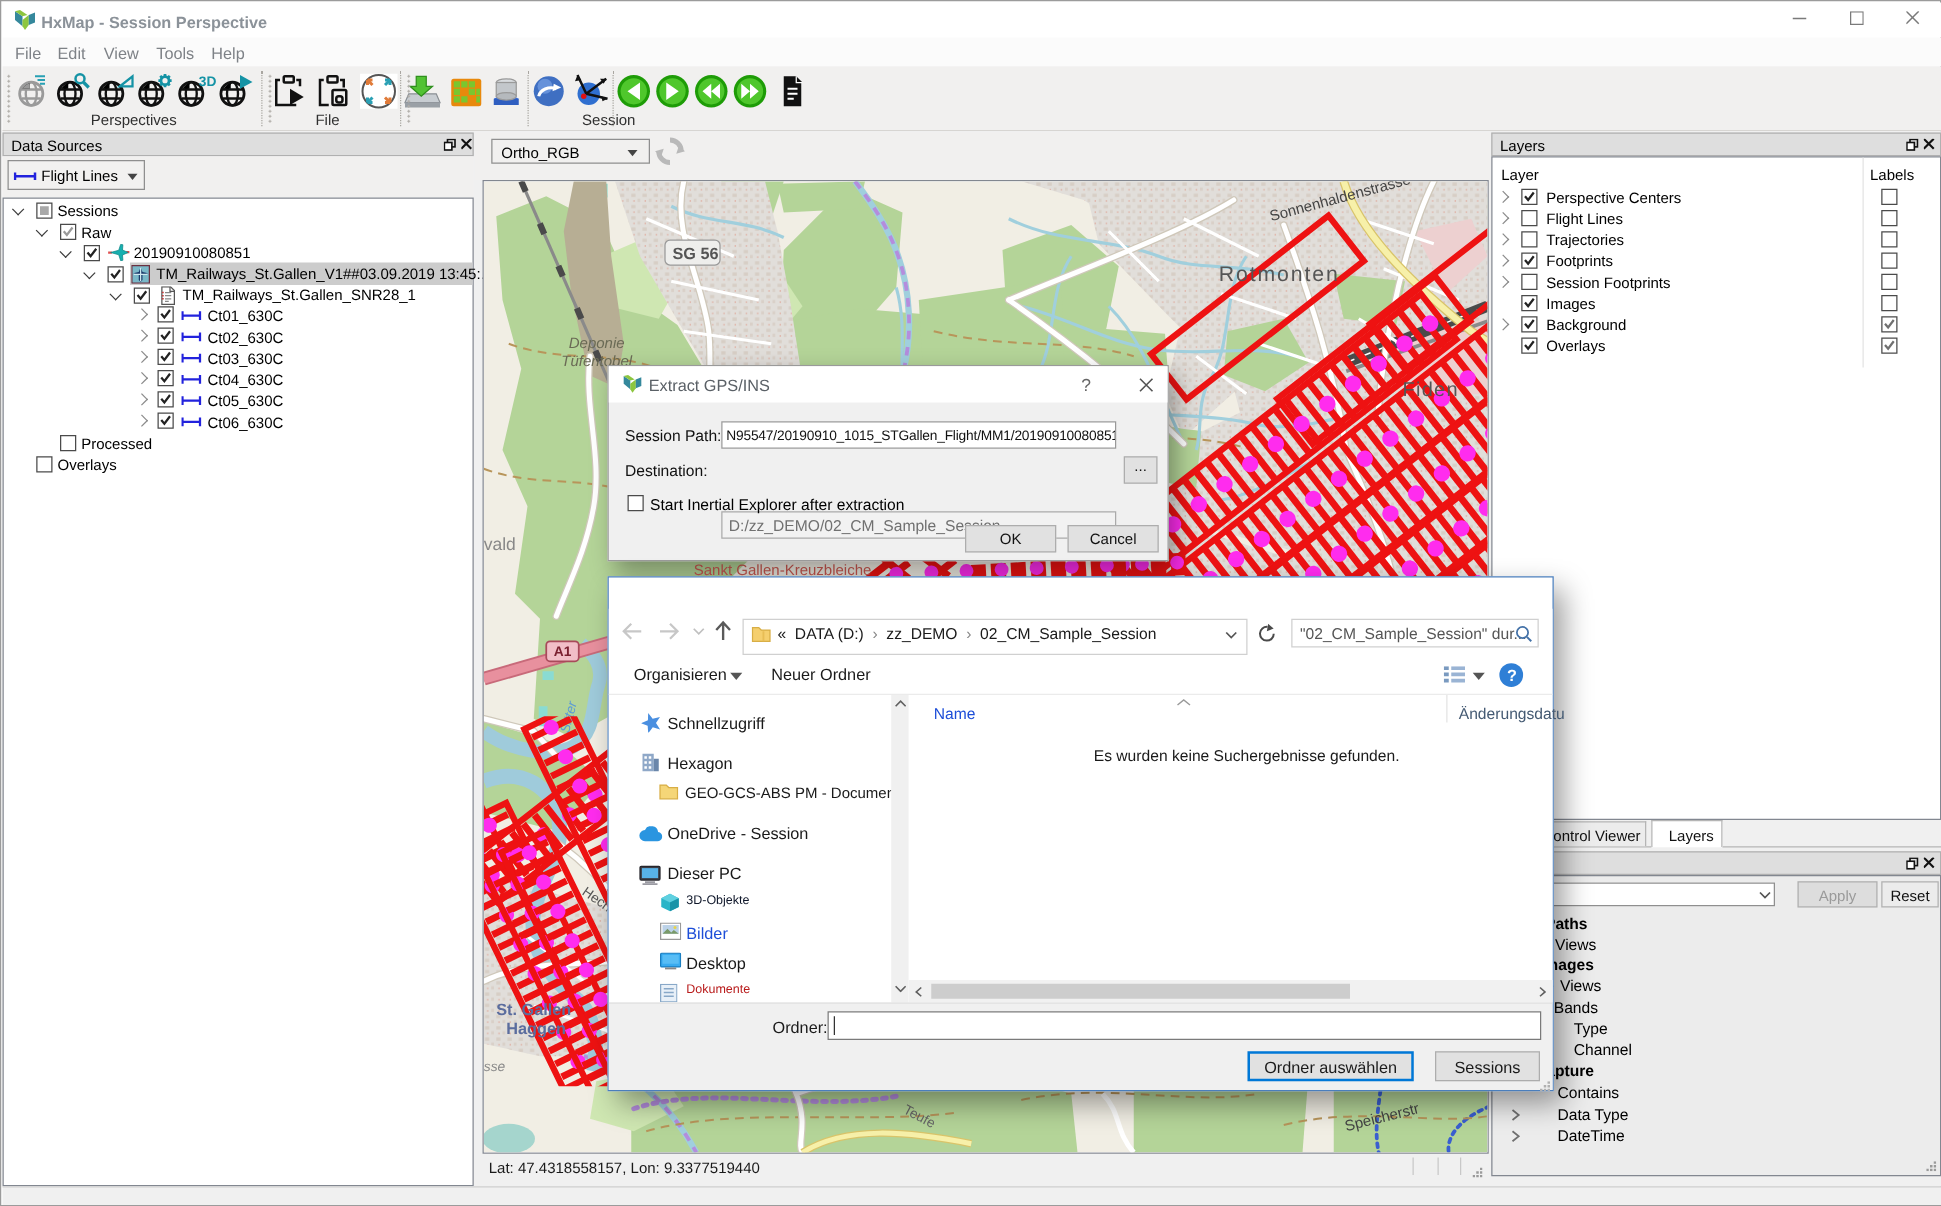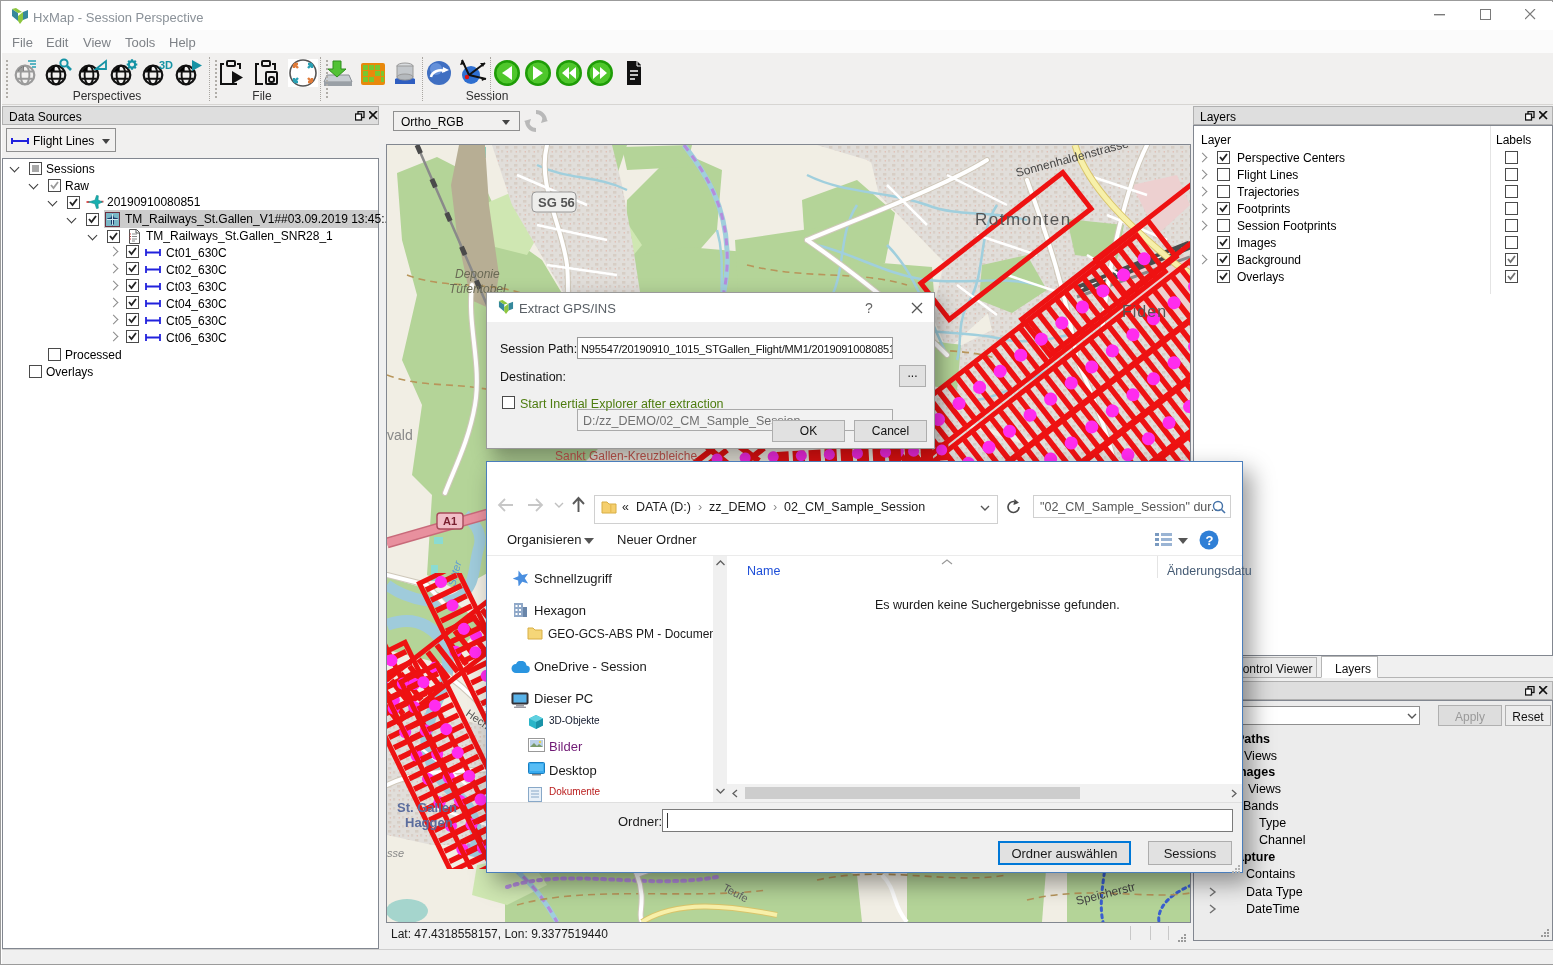--- a/index.html
+++ b/index.html
@@ -1,20 +1,20 @@
 <!DOCTYPE html>
 <html><head>
 <meta charset="utf-8">
 <style>
 * { margin:0; padding:0; box-sizing:border-box; }
 html,body { width:1553px; height:965px; overflow:hidden; }
 body { font-family:"Liberation Sans", sans-serif; font-size:12px; color:#000; background:#fff; position:relative; }
 .abs { position:absolute; }
 #win { position:absolute; left:0; top:0; width:1553px; height:965px; background:#fff; border:1px solid #9b9b9b; }
-#titlebar { position:absolute; left:1px; top:1px; width:1551px; height:28px; background:#fff; }
+#titlebar { position:absolute; left:1px; top:1px; width:1551px; height:28px; background:#fff;font-weight:bold; }
 #titlebar .ttl { position:absolute; left:31px; top:8px; font-size:13px; color:#8b9299; }
 #menubar { position:absolute; left:1px; top:29px; width:1551px; height:23px; background:#fbfbfb; }
 #menubar span { position:absolute; top:5px; color:#7e8287; font-size:13px; }
 #toolbar { position:absolute; left:1px; top:52px; width:1551px; height:52px; background:#f1f0ef; border-bottom:1px solid #d7d5d2; }
 .tool-label { position:absolute; top:36px; font-size:12px; color:#303030; text-align:center; }
 .vsep { position:absolute; top:4px; height:44px; width:0; border-left:1px dotted #a9a6a1; }
 .handle { position:absolute; top:6px; height:40px; width:4px; background-image:radial-gradient(circle, #b0ada8 1px, transparent 1px); background-size:4px 4px; }
 
 .dockhdr { position:absolute; background:#dedede; border:1px solid #b0b0b0; font-size:12px; color:#000; }
 .dockhdr .cap { position:absolute; left:6px; top:3px; }
@@ -740,21 +740,21 @@
   <span class="abs" style="left:13px;top:49px;color:#111;font-size:12.5px">Session Path:</span>
   <div class="abs" style="left:90px;top:44px;width:316px;height:22px;background:#fff;border:1px solid #999;overflow:hidden;">
     <span class="abs" style="left:3px;top:5px;white-space:nowrap;font-size:11px;letter-spacing:-0.15px;color:#111">N95547/20190910_1015_STGallen_Flight/MM1/20190910080851</span>
   </div>
   <span class="abs" style="left:13px;top:77px;color:#111;font-size:12.5px">Destination:</span>
   <div class="abs" style="left:90px;top:72px;width:316px;height:22px;background:#f2f2f2;border:1px solid #aaa;overflow:hidden;margin-top:44px;">
     <span class="abs" style="left:5px;top:4px;white-space:nowrap;font-size:12.5px;color:#707070">D:/zz_DEMO/02_CM_Sample_Session</span>
   </div>
   <div class="abs" style="left:412px;top:72px;width:27px;height:22px;background:#e1e1e1;border:1px solid #adadad;text-align:center;color:#111">...</div>
   <div class="chk" style="left:15px;top:103px"></div>
-  <span class="abs" style="left:33px;top:104px;color:#4d7c0f;font-size:12.5px">Start Inertial Explorer after extraction</span>
+  <span class="abs" style="left:33px;top:104px;color:#000000;font-size:12.5px">Start Inertial Explorer after extraction</span>
   <div class="abs" style="left:285px;top:127px;width:73px;height:22px;background:#e1e1e1;border:1px solid #adadad;text-align:center;padding-top:3px;color:#111">OK</div>
   <div class="abs" style="left:367px;top:127px;width:73px;height:22px;background:#e1e1e1;border:1px solid #adadad;text-align:center;padding-top:3px;color:#111">Cancel</div>
 </div>
 <div id="dlg2" class="abs" style="left:486px;top:461px;width:757px;height:412px;background:#fff;border:1px solid #4a7ebc;box-shadow:8px 10px 22px rgba(0,0,0,0.4);">
 
   <div class="abs" style="left:0;top:25px;width:755px;height:37px;background:#fff;">
     <svg class="abs" style="left:10px;top:11px" width="17" height="14">
         <path d="M8 1 L2 7 L8 13 M2 7 L16 7" stroke="#c7c7c7" stroke-width="1.8" fill="none"></path>
       </svg>
     <svg class="abs" style="left:40px;top:11px" width="17" height="14">
@@ -854,21 +854,21 @@
         <path d="M8 1 L15 4.5 L8 8 L1 4.5 Z" fill="#5fd0e0"></path>
         <path d="M8 8 L15 4.5 L15 11.5 L8 15 Z" fill="#1a93a8"></path>
       </svg>
     <span class="abs" style="left:62px;top:159px;font-size:10px;color:#0f172a">3D-Objekte</span>
     <svg class="abs" style="left:41px;top:182px" width="17" height="14">
         <rect x="0.5" y="0.5" width="16" height="13" fill="#fff" stroke="#999"></rect>
         <rect x="2" y="2" width="13" height="7" fill="#bcd2e8"></rect>
         <path d="M2 9 l4 -4 3 3 2 -2 4 3 Z" fill="#7a9a6a"></path>
         <circle cx="12" cy="4" r="1.2" fill="#e8d44a"></circle>
       </svg>
-    <span class="abs" style="left:62px;top:183px;font-size:13px;color:#701a75">Bilder</span>
+    <span class="abs" style="left:62px;top:183px;font-size:13px;color:#1d4ed8">Bilder</span>
     <svg class="abs" style="left:41px;top:206px" width="17" height="14">
         <rect x="0.5" y="0.5" width="16" height="11" rx="1" fill="#38abf0" stroke="#1a7ec0"></rect>
         <rect x="2" y="2" width="13" height="7" fill="#58bdf5"></rect>
         <rect x="4" y="12" width="9" height="1.5" fill="#888"></rect>
       </svg>
     <span class="abs" style="left:62px;top:207px;font-size:13px;color:#1a1a1a">Desktop</span>
     <svg class="abs" style="left:41px;top:231px" width="14" height="15">
         <rect x="0.5" y="0.5" width="13" height="14" fill="#e8f0f8" stroke="#88a8c8"></rect>
         <path d="M3 4 h8 M3 7 h8 M3 10 h8" stroke="#88a8c8" stroke-width="1.2"></path>
       </svg>

